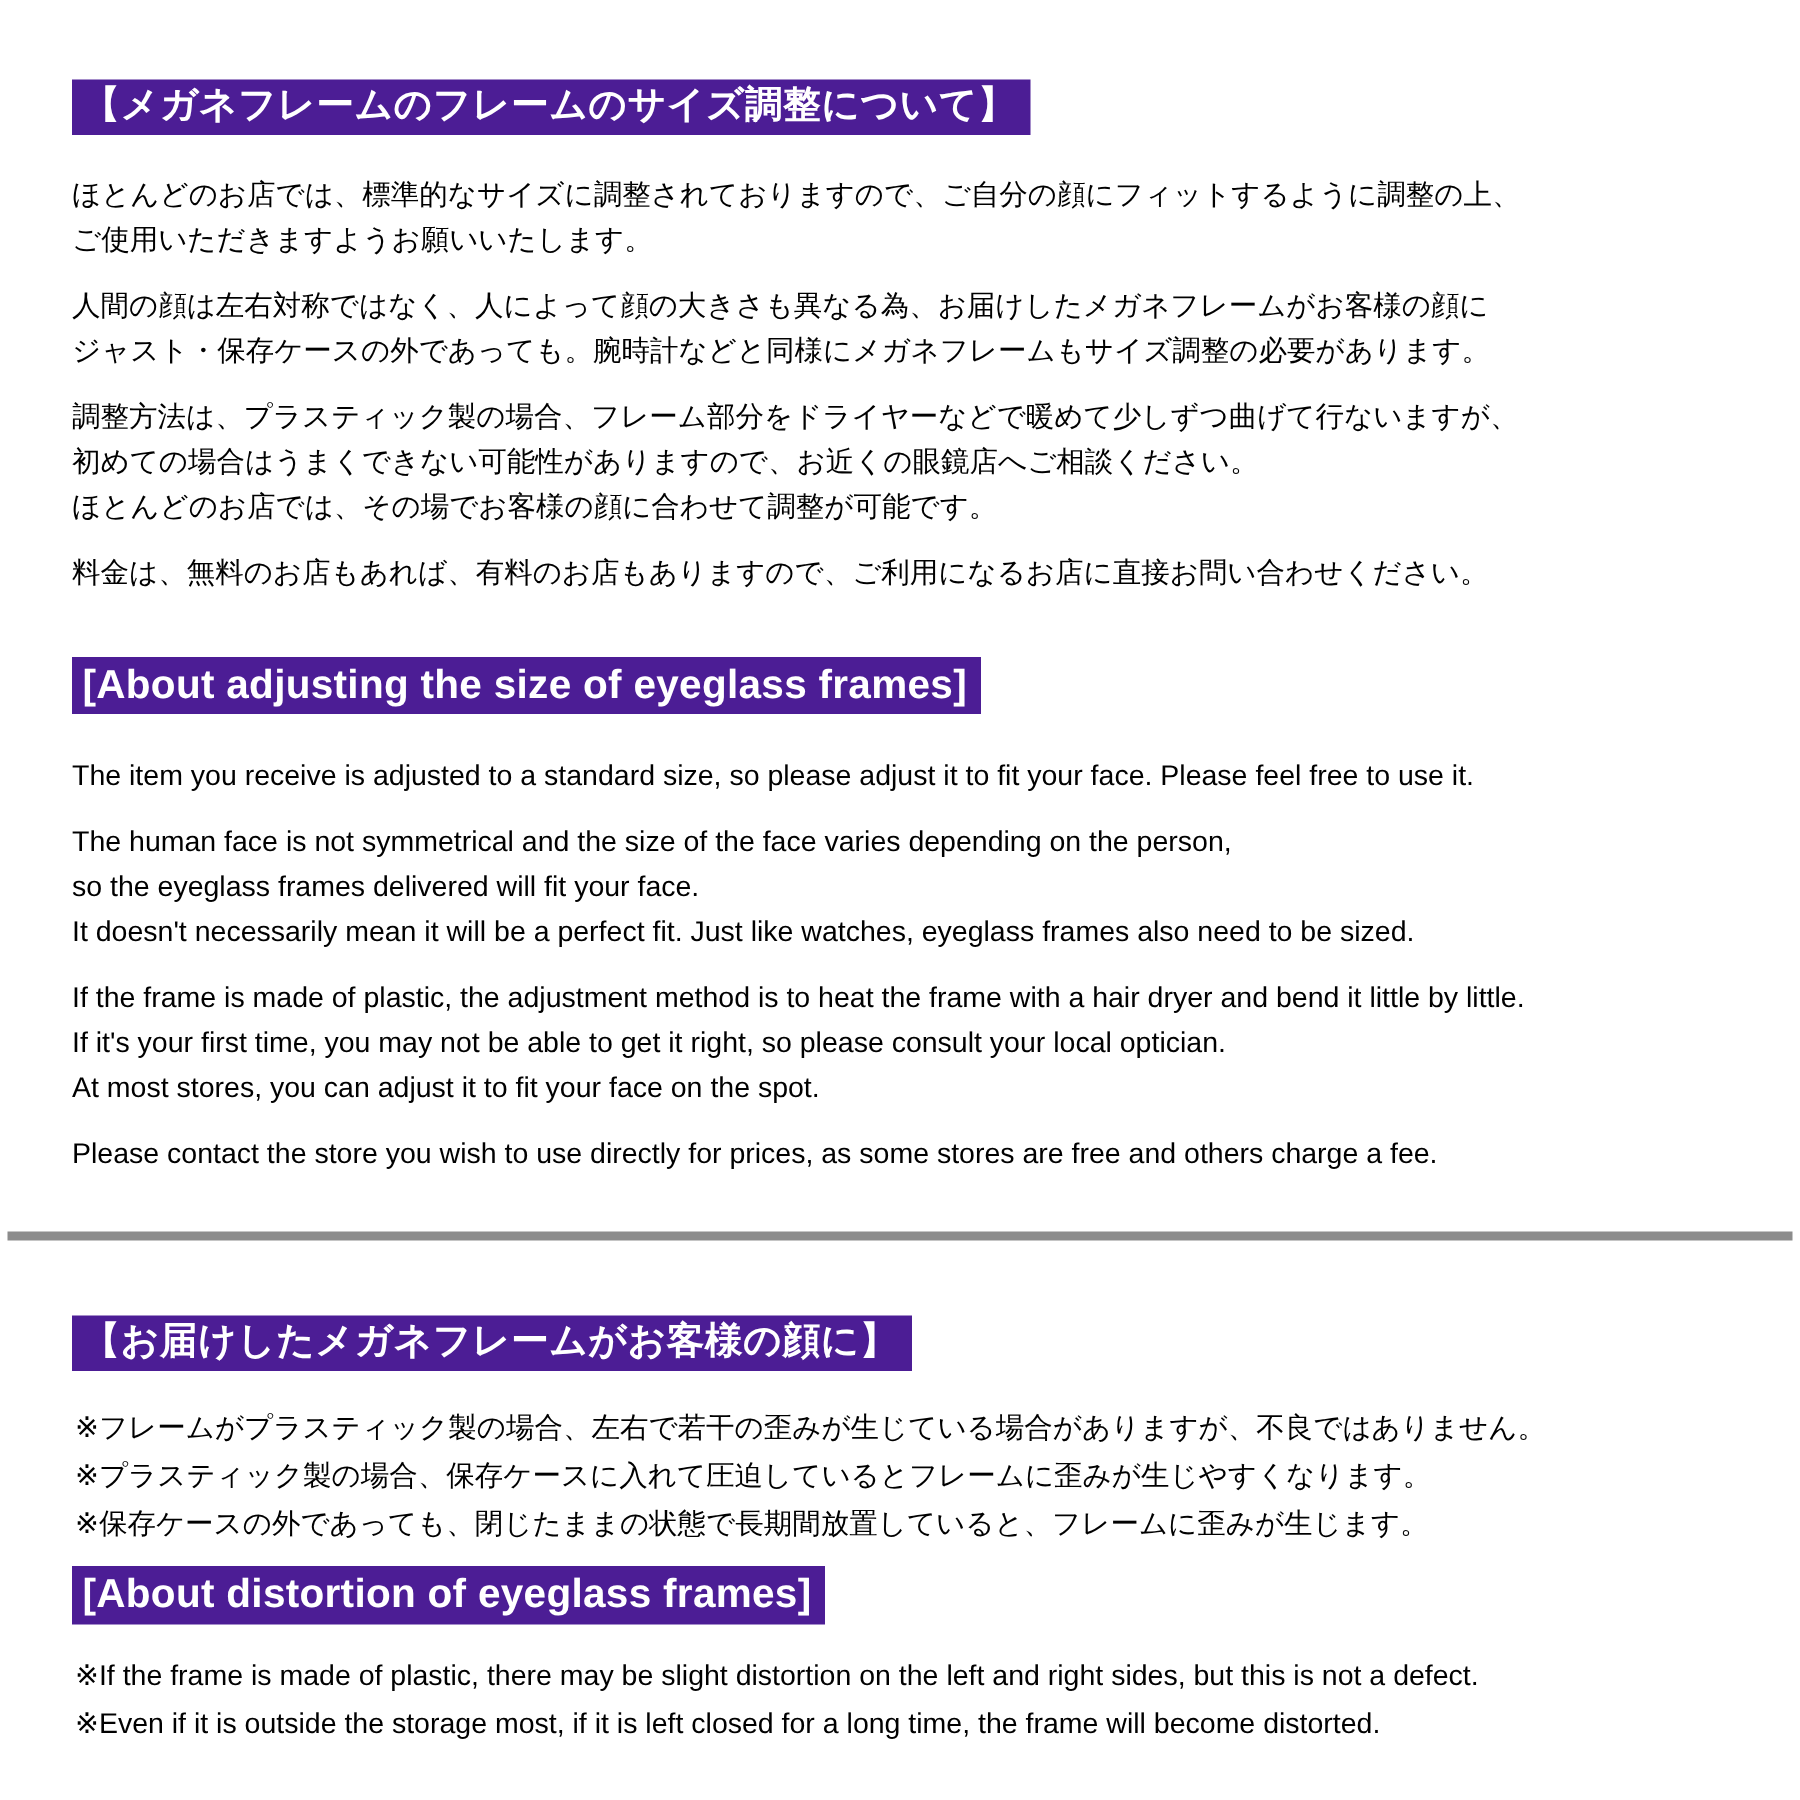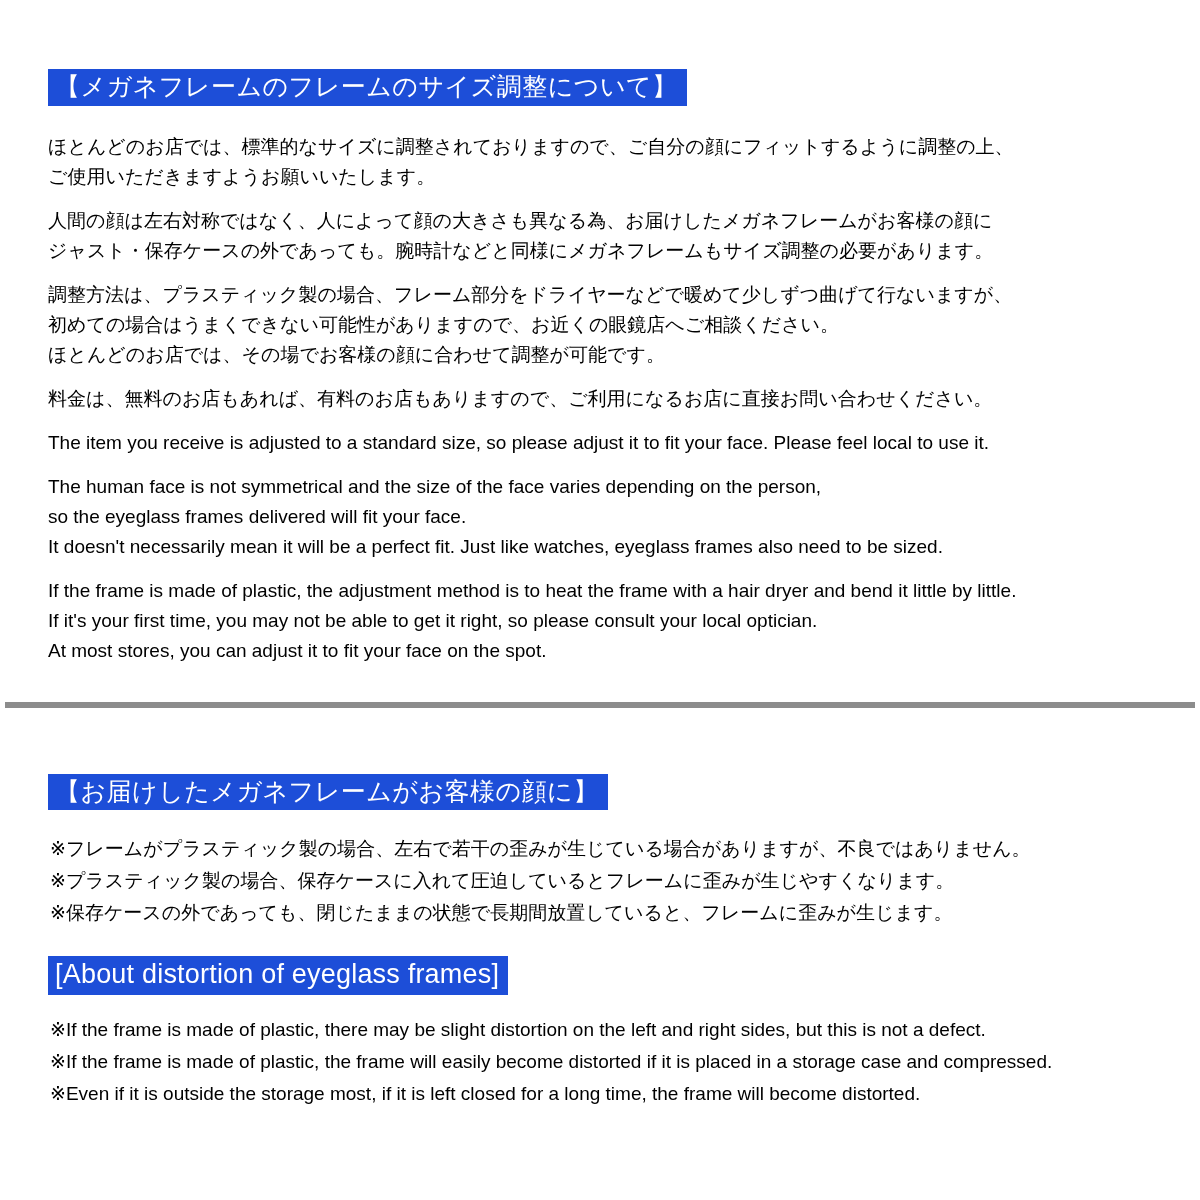--- a/index.html
+++ b/index.html
@@ -10,26 +10,25 @@
     background: #ffffff;
     color: #000000;
     font-family: "Liberation Sans", "DejaVu Sans", sans-serif;
     box-sizing: border-box;
     padding: 53px 48px 0 48px;
     overflow: hidden;
   }
   .heading-row { line-height: 0; }
   .bar {
     display: inline-block;
-    background: #1d4ed8;
+    background: #4c1d95;
     color: #ffffff;
-    font-weight: normal;
+    font-weight: bold;
     line-height: 1.22;
     padding: 2px 9px 4px 7px;
-    margin-top: 16px;
   }
   .bar-jp { font-size: 25px; letter-spacing: 0.5px; }
   .bar-en { font-size: 27px; letter-spacing: 0.2px; }
 
   .hr-a { margin: 0 0 26px 0; }
   .hr-b { margin: 40px 0 27px 0; }
   .hr-c { margin: 0 0 24px 0; }
   .hr-d { margin: 12px 0 20px 0; }
 
   .para {
@@ -63,42 +62,45 @@
 ご使用いただきますようお願いいたします。</p>
     <p class="para">人間の顔は左右対称ではなく、人によって顔の大きさも異なる為、お届けしたメガネフレームがお客様の顔に
 ジャスト・保存ケースの外であっても。腕時計などと同様にメガネフレームもサイズ調整の必要があります。</p>
     <p class="para">調整方法は、プラスティック製の場合、フレーム部分をドライヤーなどで暖めて少しずつ曲げて行ないますが、
 初めての場合はうまくできない可能性がありますので、お近くの眼鏡店へご相談ください。
 ほとんどのお店では、その場でお客様の顔に合わせて調整が可能です。</p>
     <p class="para">料金は、無料のお店もあれば、有料のお店もありますので、ご利用になるお店に直接お問い合わせください。</p>
   </section>
 
   <section>
-    <p class="para">The item you receive is adjusted to a standard size, so please adjust it to fit your face. Please feel local to use it.</p>
+    <div class="heading-row hr-b">
+      <span class="bar bar-en">[About adjusting the size of eyeglass frames]</span>
+    </div>
+    <p class="para">The item you receive is adjusted to a standard size, so please adjust it to fit your face. Please feel free to use it.</p>
     <p class="para">The human face is not symmetrical and the size of the face varies depending on the person,
 so the eyeglass frames delivered will fit your face.
 It doesn't necessarily mean it will be a perfect fit. Just like watches, eyeglass frames also need to be sized.</p>
     <p class="para">If the frame is made of plastic, the adjustment method is to heat the frame with a hair dryer and bend it little by little.
 If it's your first time, you may not be able to get it right, so please consult your local optician.
 At most stores, you can adjust it to fit your face on the spot.</p>
+    <p class="para">Please contact the store you wish to use directly for prices, as some stores are free and others charge a fee.</p>
   </section>
 
   <hr class="divider">
 
   <section>
     <div class="heading-row hr-c">
       <span class="bar bar-jp">【お届けしたメガネフレームがお客様の顔に】</span>
     </div>
     <p class="note">※フレームがプラスティック製の場合、左右で若干の歪みが生じている場合がありますが、不良ではありません。</p>
     <p class="note">※プラスティック製の場合、保存ケースに入れて圧迫しているとフレームに歪みが生じやすくなります。</p>
     <p class="note">※保存ケースの外であっても、閉じたままの状態で長期間放置していると、フレームに歪みが生じます。</p>
   </section>
 
   <section>
     <div class="heading-row hr-d">
       <span class="bar bar-en">[About distortion of eyeglass frames]</span>
     </div>
     <p class="note">※If the frame is made of plastic, there may be slight distortion on the left and right sides, but this is not a defect.</p>
-    <p class="note">※If the frame is made of plastic, the frame will easily become distorted if it is placed in a storage case and compressed.</p>
     <p class="note">※Even if it is outside the storage most, if it is left closed for a long time, the frame will become distorted.</p>
   </section>
 
 </div>
 
 </body></html>

